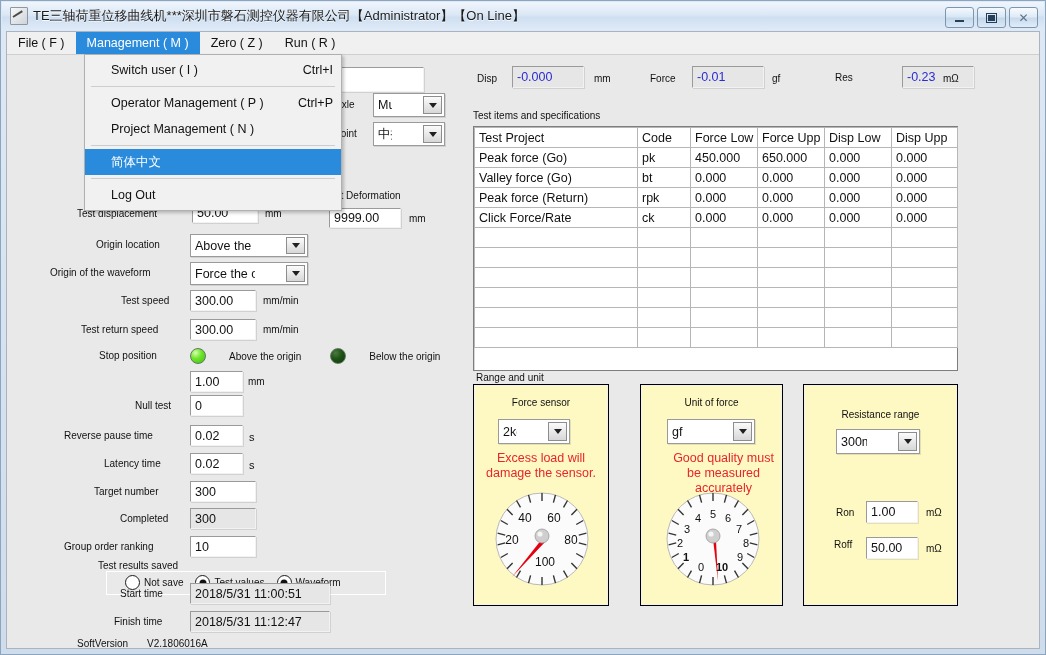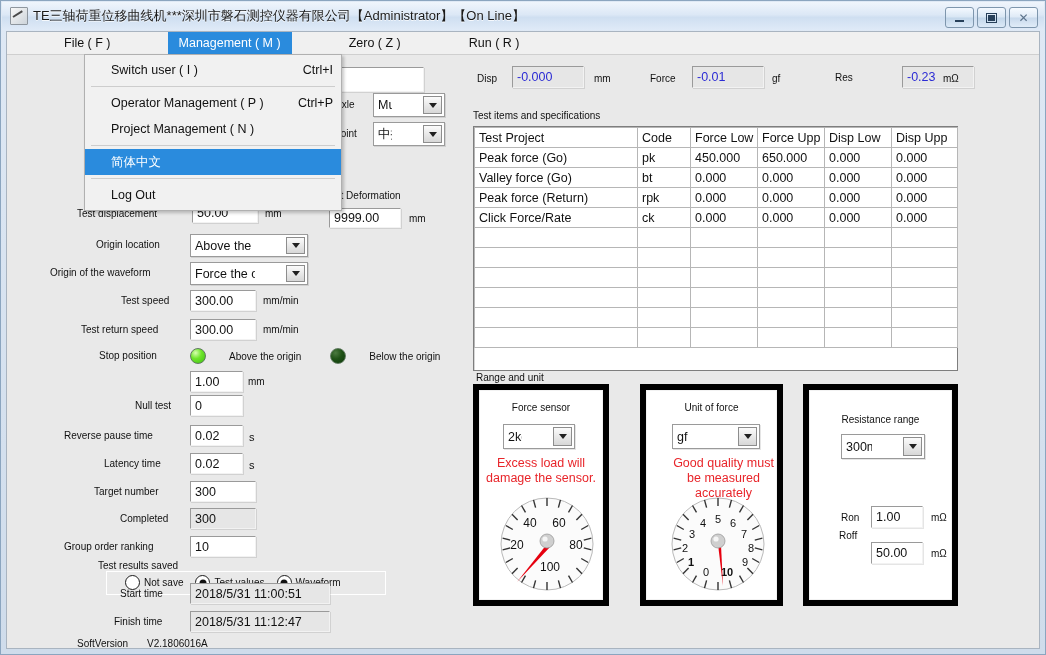--- a/index.html
+++ b/index.html
@@ -56,21 +56,21 @@
     background:#e9e9e9;border:1px solid #a9b4c0;
     overflow:hidden;
   }
   
   .menubar{
     position:absolute;left:0;top:0;right:0;height:22px;
     background:#f0f0f0;border-bottom:1px solid #cfcfcf;
     display:flex;align-items:stretch;font-size:12.5px;color:#111;
   }
   .menu-item{
-    padding:5px 11px;display:flex;align-items:center;cursor:default;white-space:nowrap;margin-left:46px;
+    padding:5px 11px;display:flex;align-items:center;cursor:default;white-space:nowrap;
   }
   .menu-item.active{background:#2a8bdd;color:#fff;}
 
   
   .dropdown{
     position:absolute;left:77px;top:22px;width:256px;
     background:#f1f1f1;border:1px solid #b0b0b0;
     box-shadow:2px 2px 3px rgba(0,0,0,.22);
     padding:2px 0;font-size:12.5px;color:#111;z-index:40;
   }
@@ -113,21 +113,21 @@
 
   .abs{position:absolute;}
 
   
   .groupbox{
     position:absolute;box-sizing:border-box;
     border:1px solid #9b9b9b;background:transparent;
   }
   .sunkbox{
     position:absolute;box-sizing:border-box;
-    border:6px solid #000000;background:#ffffff;
+    border:1px solid #000000;background:#fef9c3;
     box-shadow:inset 0 0 0 1px #f2f2f2;
   }
 
   
   .tbl-wrap{
     position:absolute;box-sizing:border-box;background:#fff;
     border:1px solid #7e7e7e;box-shadow:inset 1px 1px 0 #d6d6d6;
   }
   table.spec{border-collapse:collapse;width:100%;font-size:12.5px;color:#111;table-layout:fixed;}
   table.spec th,table.spec td{
@@ -517,21 +517,21 @@
         <div style="position:absolute;left:0;right:0;top:24px;text-align:center;" class="lbl">Resistance range</div>
         <div class="combo" style="left:32px;top:44px;width:84px;height:25px;position:absolute;">
           <span class="cb-txt">300mΩ</span>
           <span class="cb-arrow">
               <i></i>
             </span>
         </div>
         <div class="lbl" style="position:absolute;left:32px;top:122px;">Ron</div>
         <div class="fld" style="position:absolute;left:62px;top:116px;width:52px;height:22px;">1.00</div>
         <div class="lbl" style="position:absolute;left:122px;top:122px;">mΩ</div>
-        <div class="lbl" style="position:absolute;left:30px;top:140px;">Roff</div>
+        <div class="lbl" style="position:absolute;left:30px;top:154px;">Roff</div>
         <div class="fld" style="position:absolute;left:62px;top:152px;width:52px;height:22px;">50.00</div>
         <div class="lbl" style="position:absolute;left:122px;top:158px;">mΩ</div>
       </div>
 
       <div class="dropdown">
         <div class="dd-item">
           <span>Switch user ( I )</span>
           <span class="dd-accel">Ctrl+I</span>
         </div>
         <div class="dd-sep"></div>

